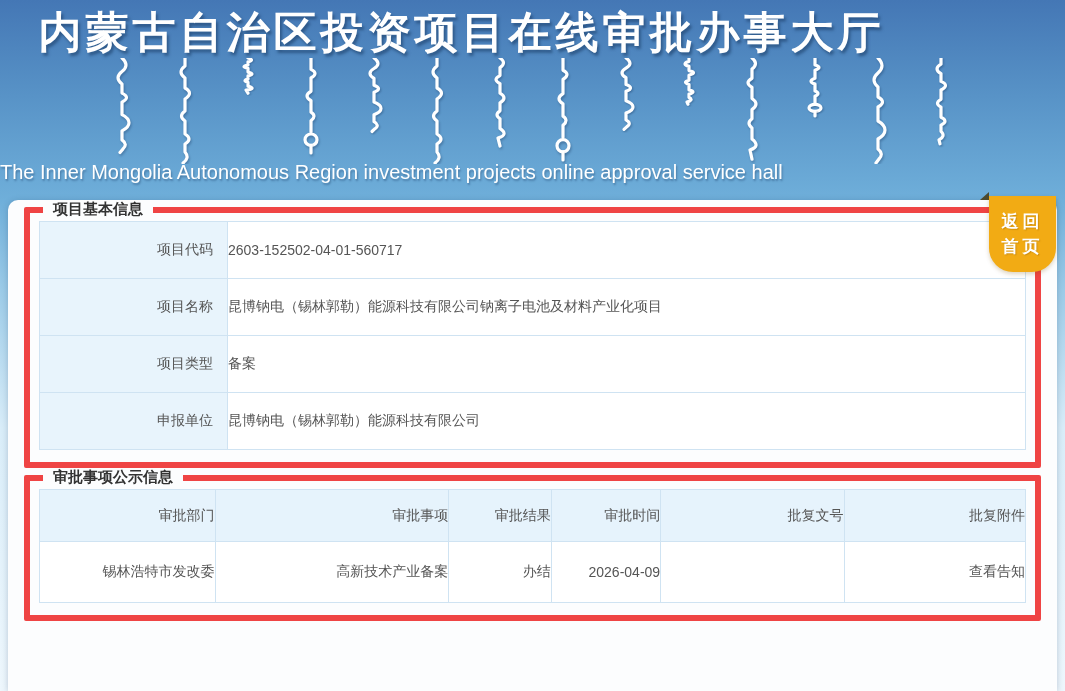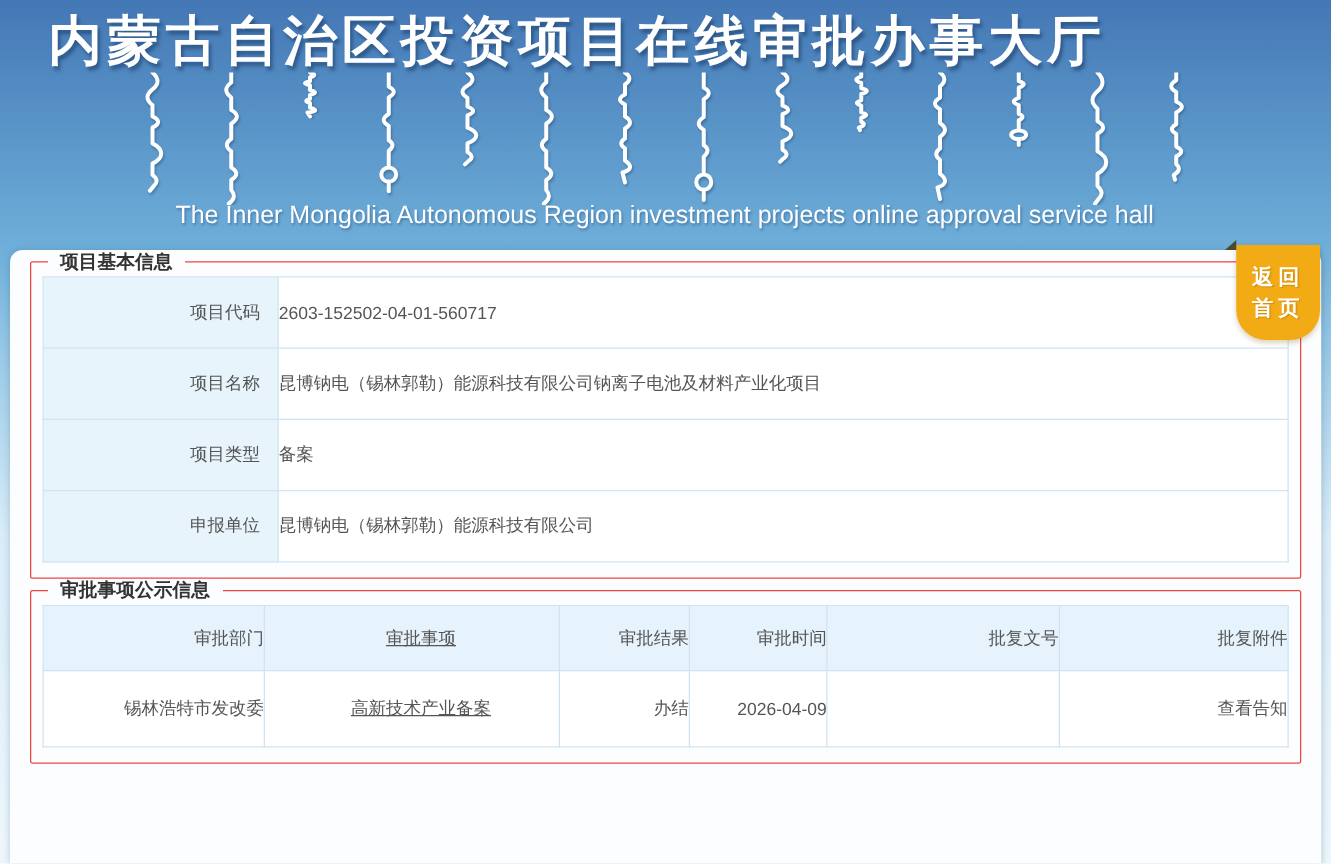--- a/index.html
+++ b/index.html
@@ -25,34 +25,34 @@
   .mongolian { position:absolute; top:58px; left:0; width:1065px; height:106px; }
   .mongolian svg { display:block; width:1065px; height:106px; }
   .mongolian path, .mongolian circle {
     stroke:#fff; stroke-width:3.2; fill:none;
     stroke-linecap:round; stroke-linejoin:round;
     vector-effect:non-scaling-stroke;
     filter:drop-shadow(1px 2px 1px rgba(22,54,94,.35));
   }
   .subtitle-en {
     position:absolute; top:161px; left:0; width:100%;
-    text-align:right; color:#fff; font-size:20px;
+    text-align:left; color:#fff; font-size:20px;
     text-shadow:1px 2px 2px rgba(22,54,94,.4);
     white-space:nowrap;
   }
 
   
   .panel {
     position:absolute; left:8px; top:200px; width:1049px; height:491px;
     background:#fcfdfe; border-radius:10px 10px 0 0;
     box-shadow:0 1px 6px rgba(30,60,90,.25);
   }
 
   fieldset.fs {
-    border:1px solid #ef4444; border-radius:2px;
+    border:6px solid #ef4444; border-radius:2px;
     margin:0 16px; padding:2px 9px 12px 9px;
   }
   .fs1 { margin-top:28px; }
   .fs2 { margin-top:31px; }
   legend {
     font-size:15px; font-weight:bold; color:#333;
     padding:0 10px; margin-left:4px;
   }
 
   table { border-collapse:collapse; width:100%; table-layout:fixed; }
@@ -61,21 +61,21 @@
   
   .info-table td { height:57px; }
   .info-table .lbl {
     width:188px; background:#e8f4fc; text-align:right; padding-right:14px;
   }
   .info-table .val { background:#fff; text-align:left; }
 
   
   .approval-table th { height:52px; background:#e6f3fc; text-align:right; }
   .approval-table td { height:61px; background:#fff; text-align:right; }
-  .approval-table th.left, .approval-table td.left { text-align:center; padding-left:14px;text-decoration:underline; }
+  .approval-table th.left, .approval-table td.left { text-align:right; padding-left:14px; }
 
   
   .return-btn {
     position:absolute; left:963px; top:196px; width:67px; height:76px;
     background:#f2ab14; border-radius:0 0 24px 24px;
     color:#fff; font-size:17px; font-weight:bold; letter-spacing:4px;
     display:flex; flex-direction:column; align-items:center; justify-content:center;
     line-height:25px; cursor:pointer; z-index:5;
     box-shadow:0 2px 4px rgba(120,80,0,.25);
     text-shadow:1px 1px 1px rgba(140,90,0,.35);

